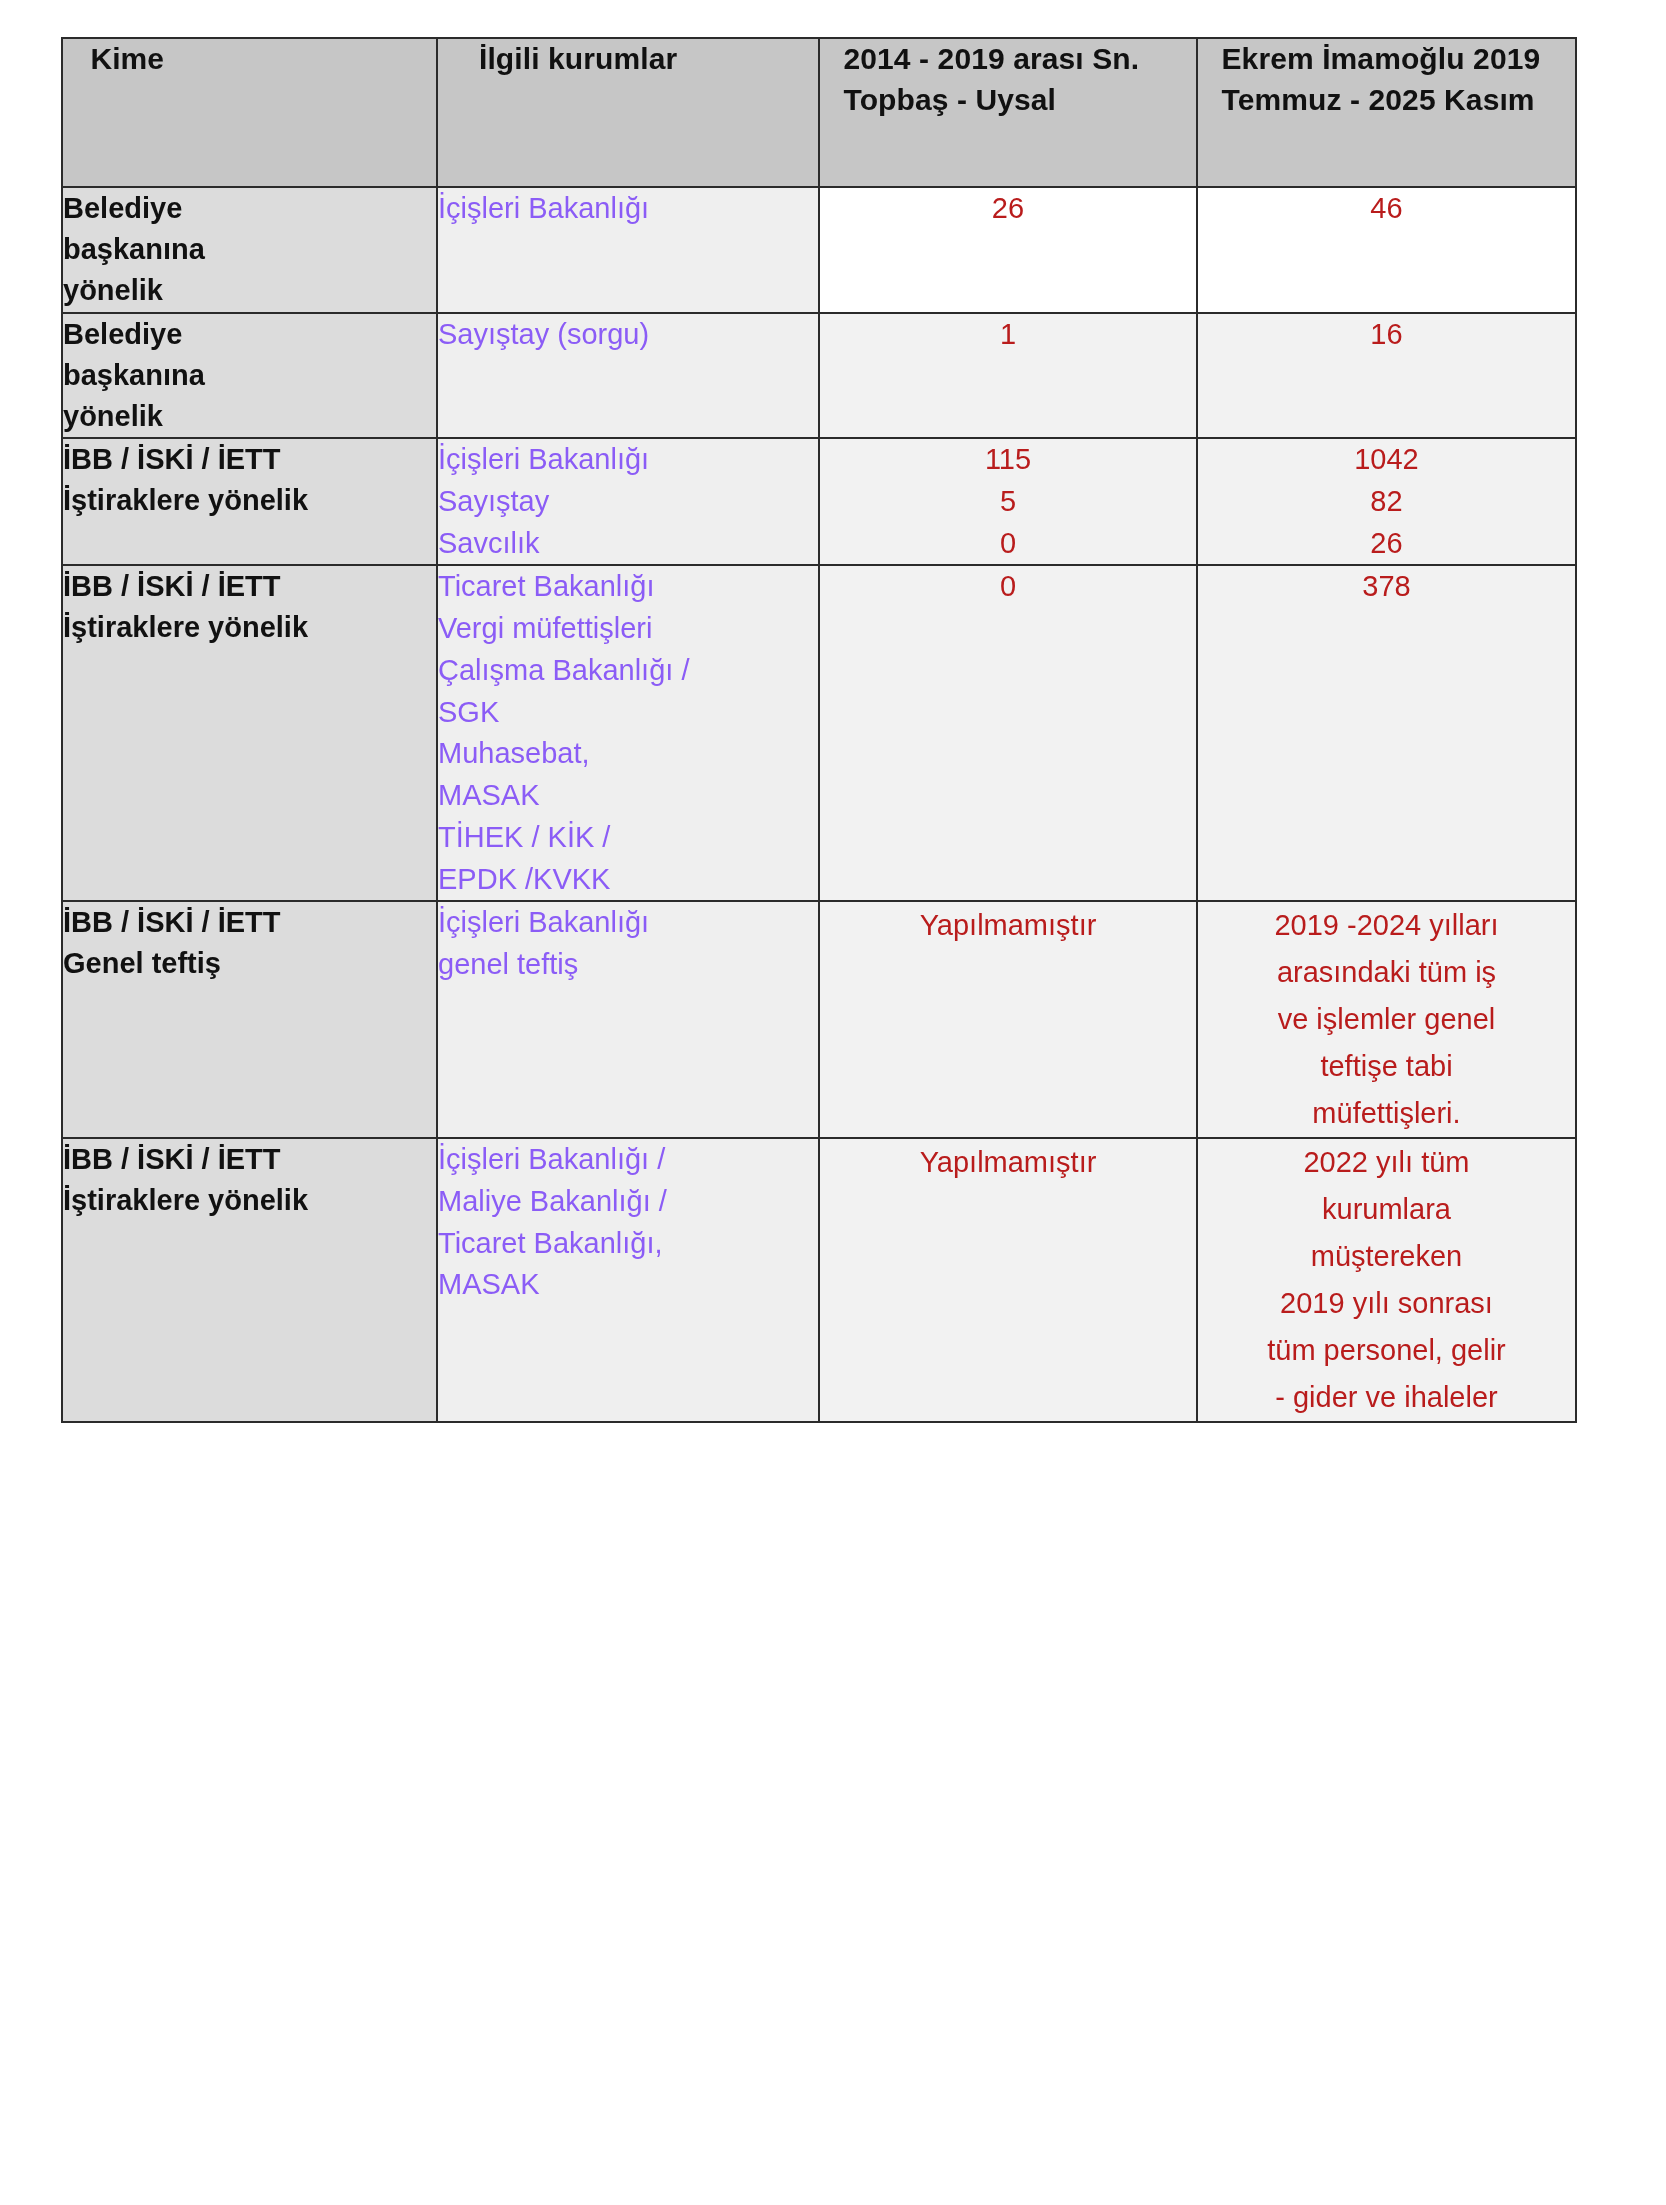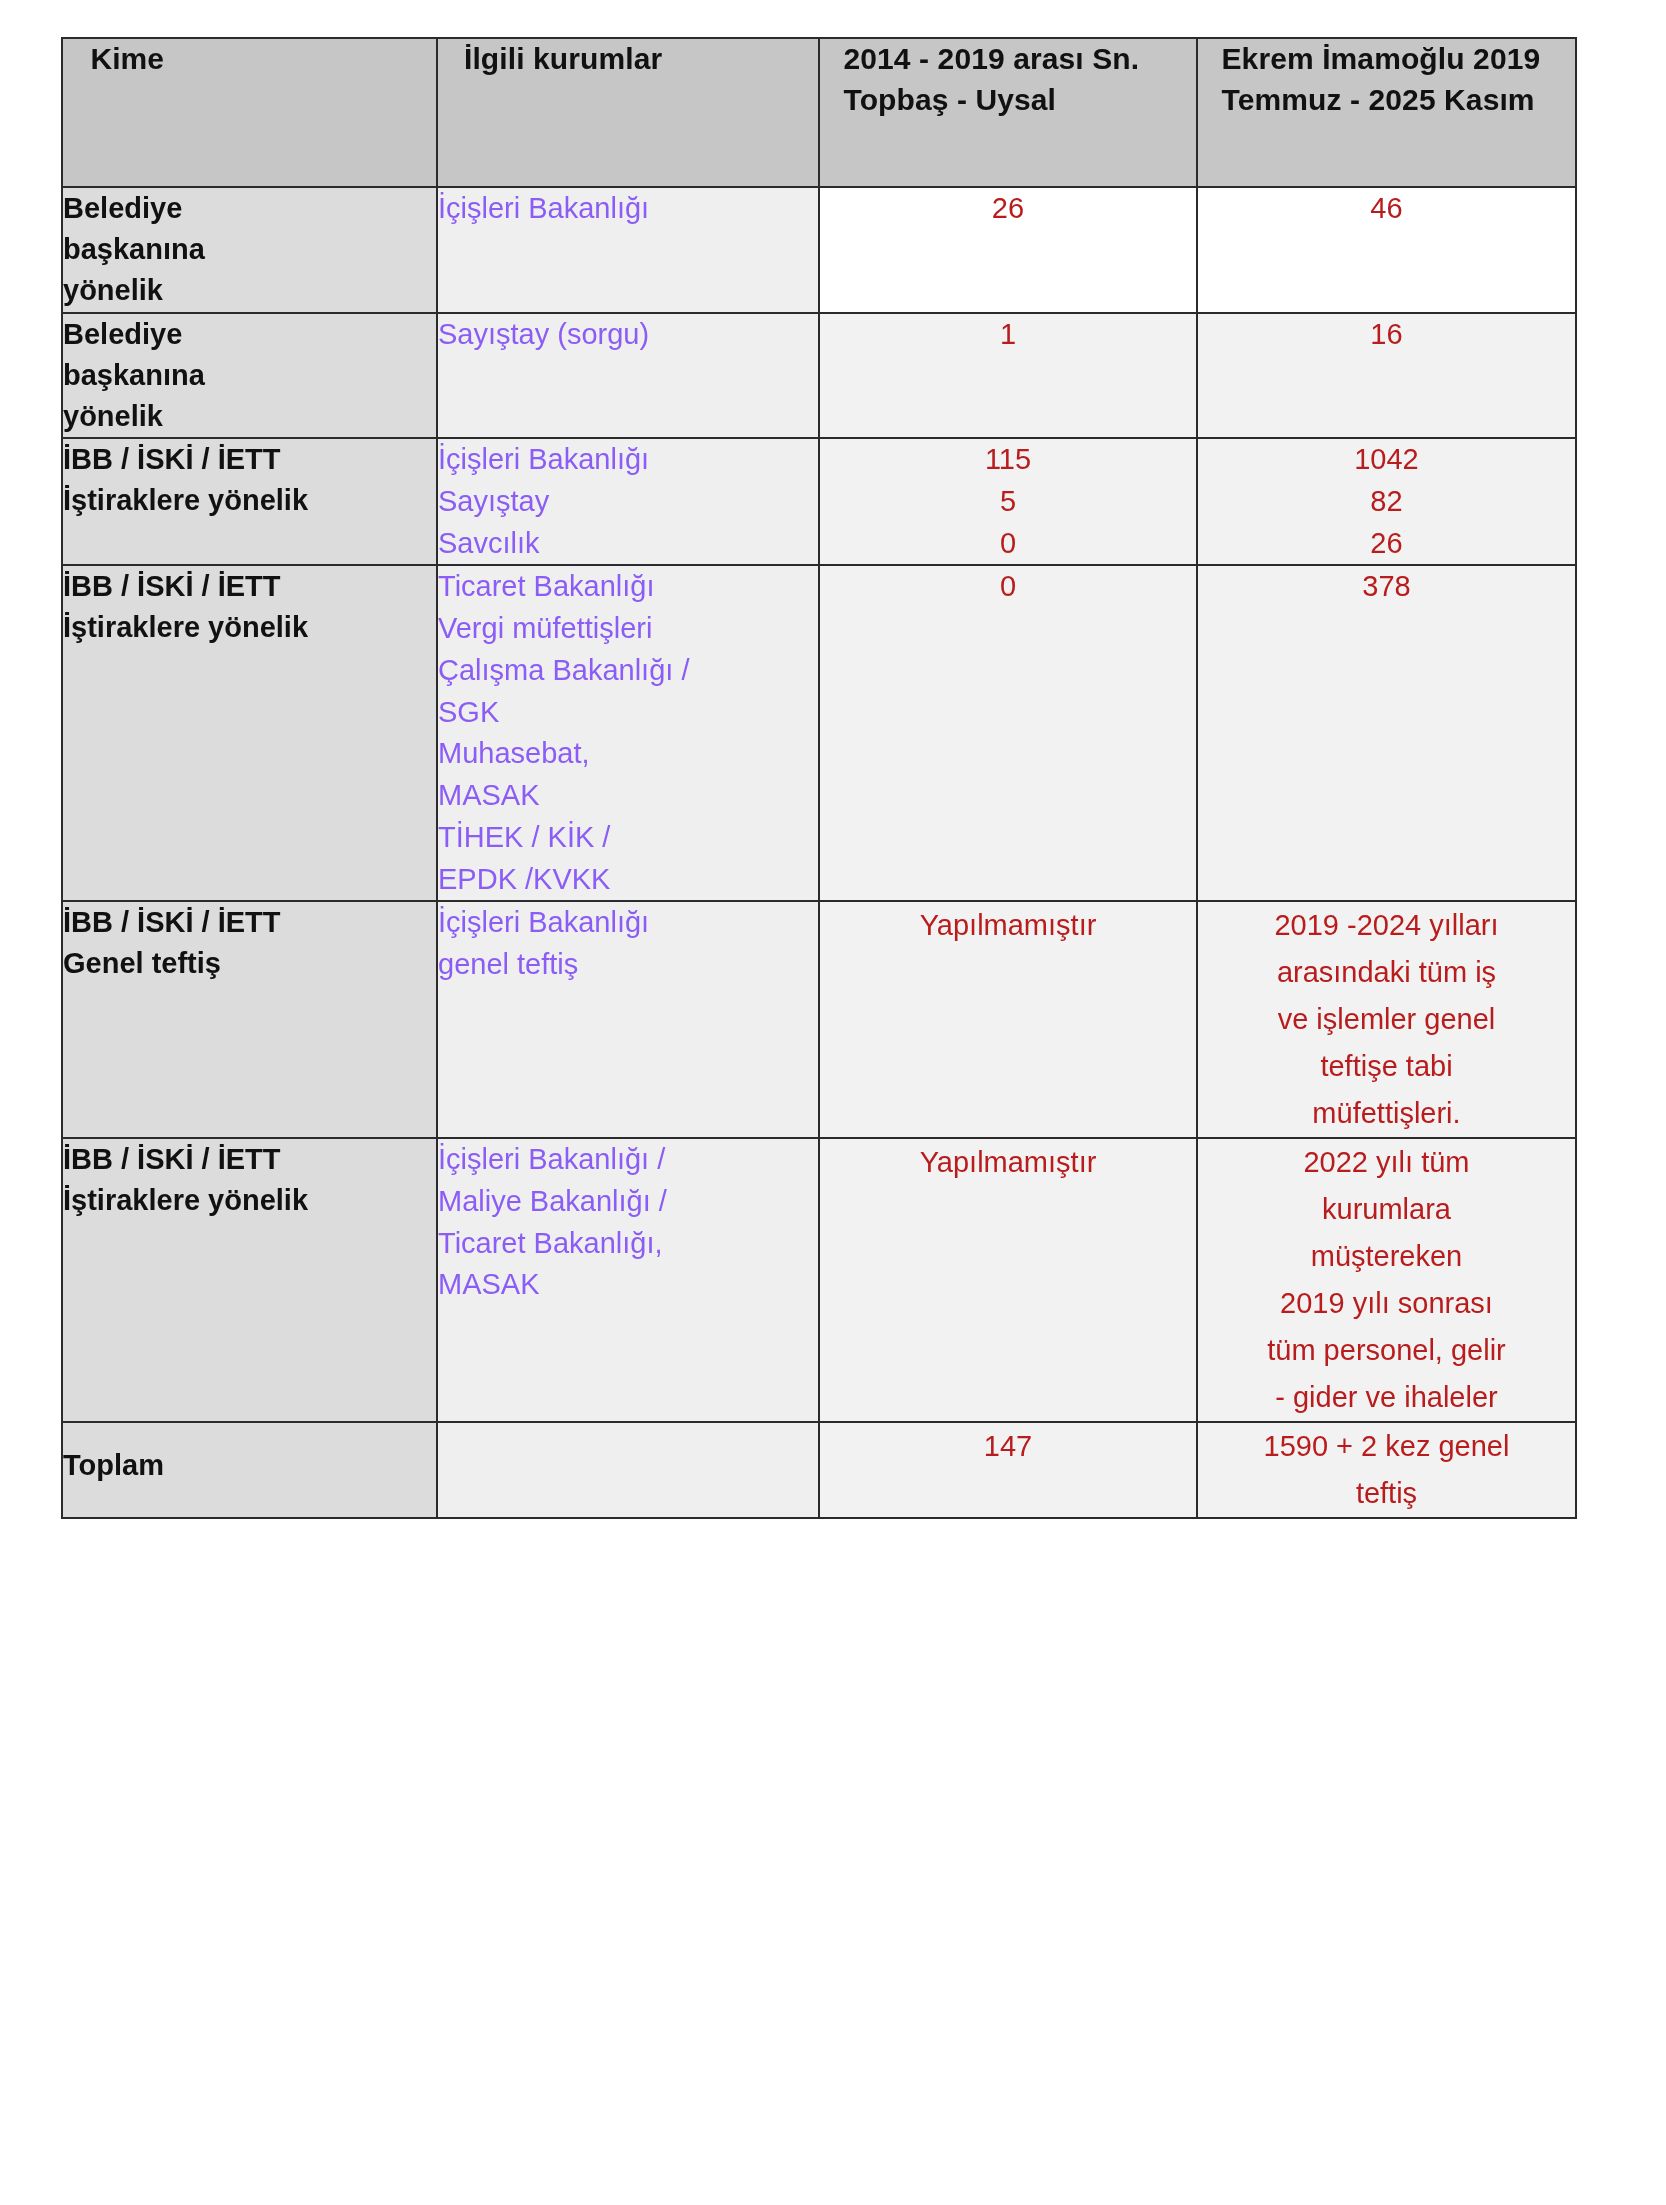--- a/index.html
+++ b/index.html
@@ -43,21 +43,21 @@
     font-weight: bold;
     font-size: 30px;
     line-height: 1.36;
     letter-spacing: 0.1px;
     text-align: left;
     padding: 23.5px 21.6px 25.5px 21.6px;
     height: 147px;
     color: #111;
   }
   thead th.th-kime   { padding-left: 27.4px; }
-  thead th.th-kurum  { padding-left: 26px; }
+  thead th.th-kurum  { padding-left: 41px; }
   thead th.th-p1     { padding-left: 23.5px; }
   thead th.th-p2     { padding-left: 23.5px; }
 
   
   td.col-kime {
     background: #dcdcdc;
     font-weight: bold;
     font-size: 29px;
     line-height: 1.42;
     padding: 19.6px 17.6px 23.5px 27.4px;
@@ -249,32 +249,17 @@
         <td class="col-val wrapped">
           <span class="line">2022 yılı tüm</span>
           <span class="line">kurumlara</span>
           <span class="line">müştereken</span>
           <span class="line">2019 yılı sonrası</span>
           <span class="line">tüm personel, gelir</span>
           <span class="line">- gider ve ihaleler</span>
         </td>
       </tr>
 
-      <tr class="total-row">
-        <td class="col-kime">
-          <span class="line">Toplam</span>
-        </td>
-        <td class="col-kurum">
-          <span class="line"></span>
-        </td>
-        <td class="col-val wrapped">
-          <span class="line">147</span>
-        </td>
-        <td class="col-val wrapped">
-          <span class="line">1590 + 2 kez genel</span>
-          <span class="line">teftiş</span>
-        </td>
-      </tr>
 
     </tbody>
   </table>
 </div>
 
 
 </body></html>

